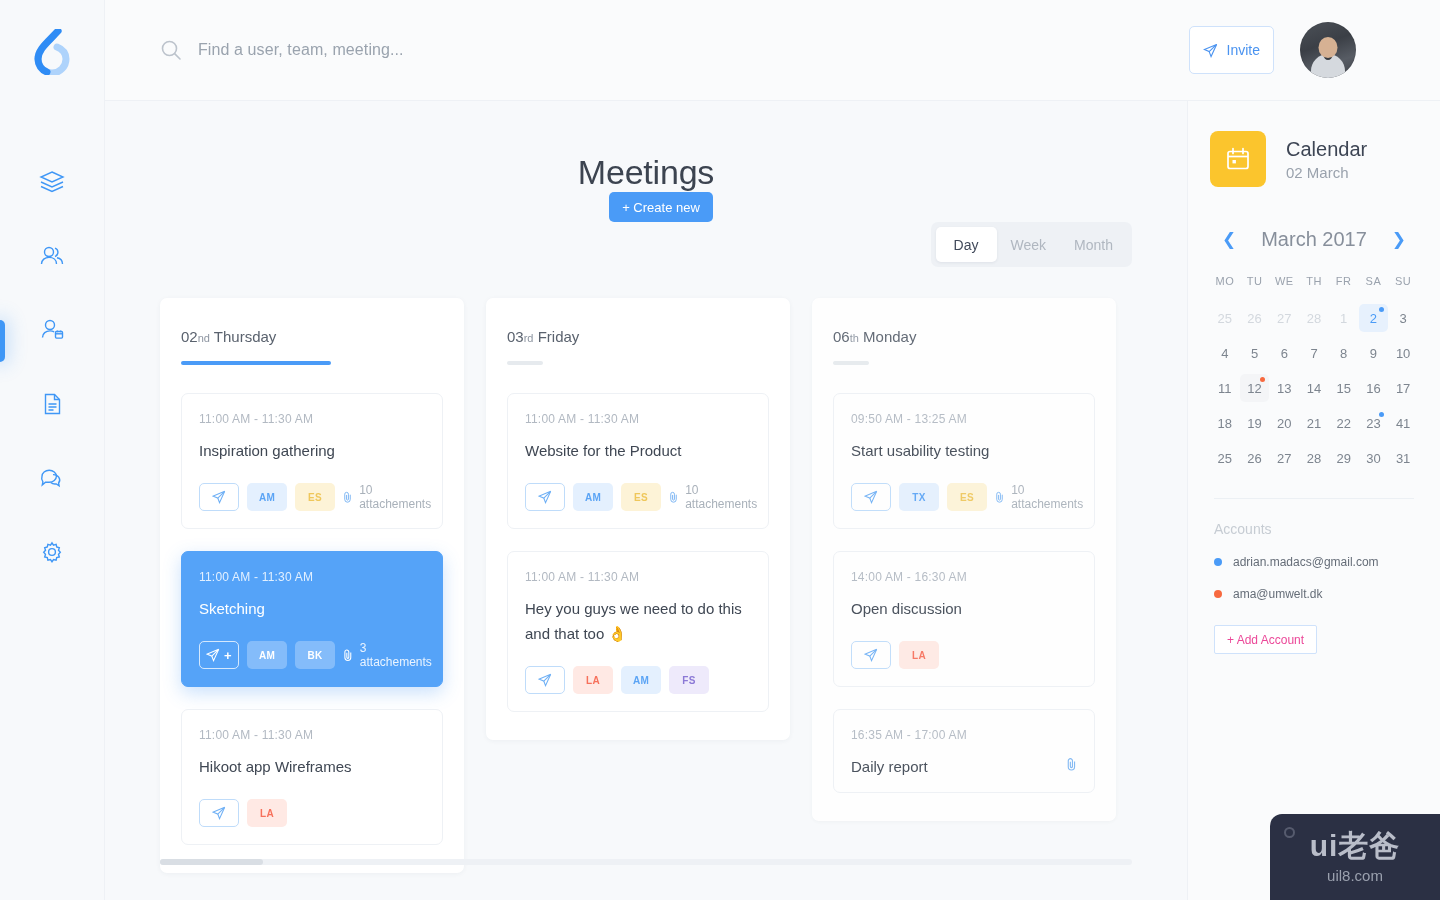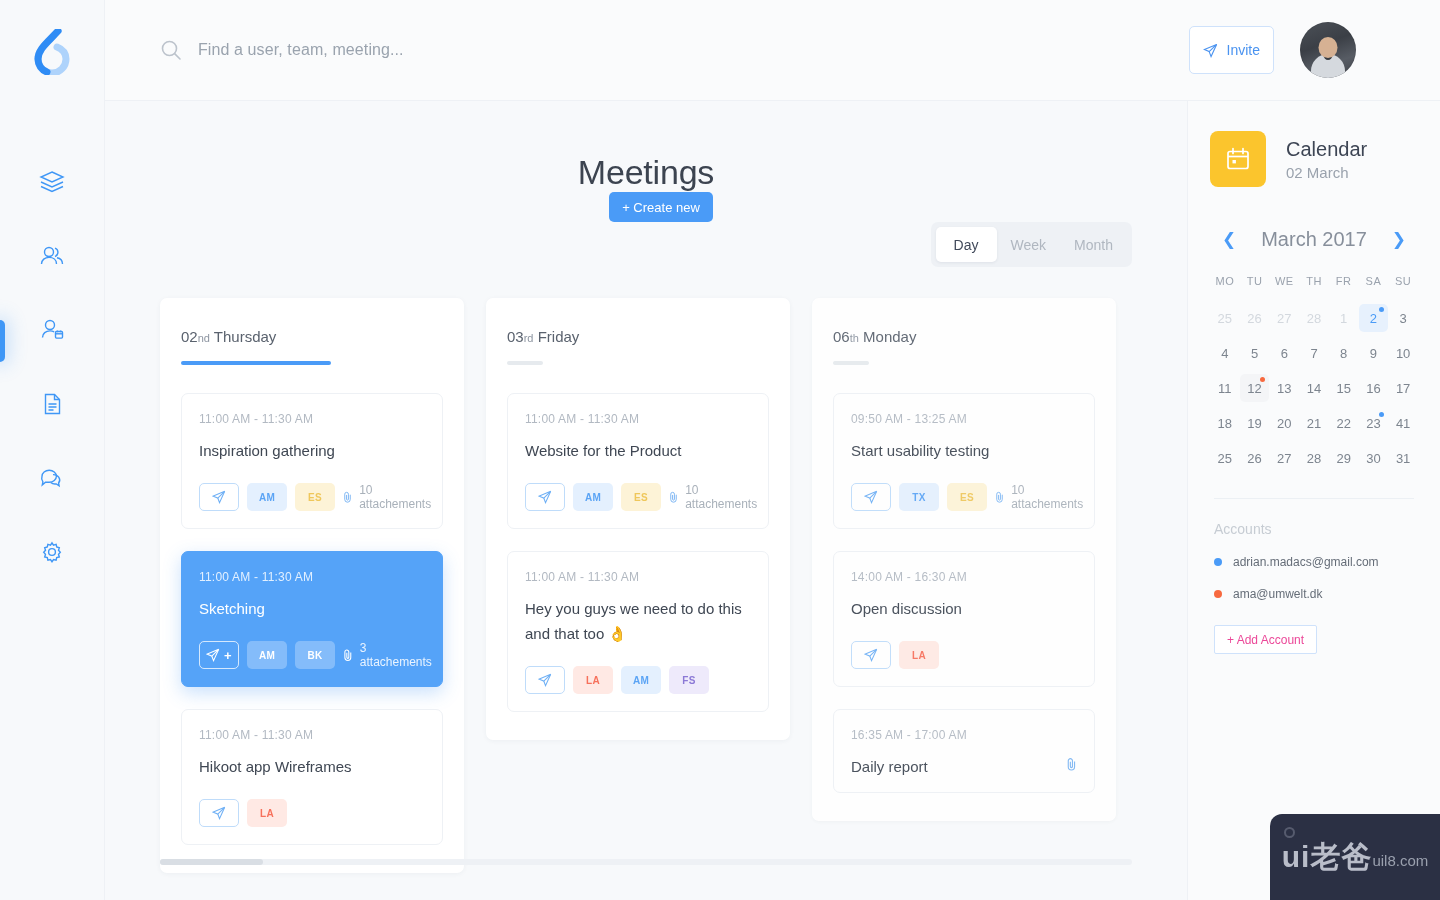--- a/index.html
+++ b/index.html
@@ -197,21 +197,21 @@
 
   
   .hscroll { position: absolute; left: 55px; right: 55px; bottom: 35px; height: 6px;
              background: #eef1f5; border-radius: 3px; }
   .hscroll .thumb { width: 103px; height: 6px; background: #d9dee4; border-radius: 3px; }
 
   
   .watermark {
     position: absolute; right: 0; bottom: 0; width: 170px; height: 86px;
     background: #2b3044; border-radius: 12px 0 0 0;
-    display: flex; flex-direction: row; align-items: center; justify-content: center;
+    display: flex; flex-direction: column; align-items: center; justify-content: center;
   }
   .watermark .ring { position: absolute; left: 14px; top: 13px; width: 11px; height: 11px;
                      border: 2px solid #565b6e; border-radius: 50%; }
   .wm-main { color: #b9bdc9; font-size: 30px; font-weight: 700; letter-spacing: 1px; line-height: 1; }
   .wm-sub { color: #9aa0ae; font-size: 15px; margin-top: 6px; }
 </style>
 </head>
 <body>
 
 <div class="app">

